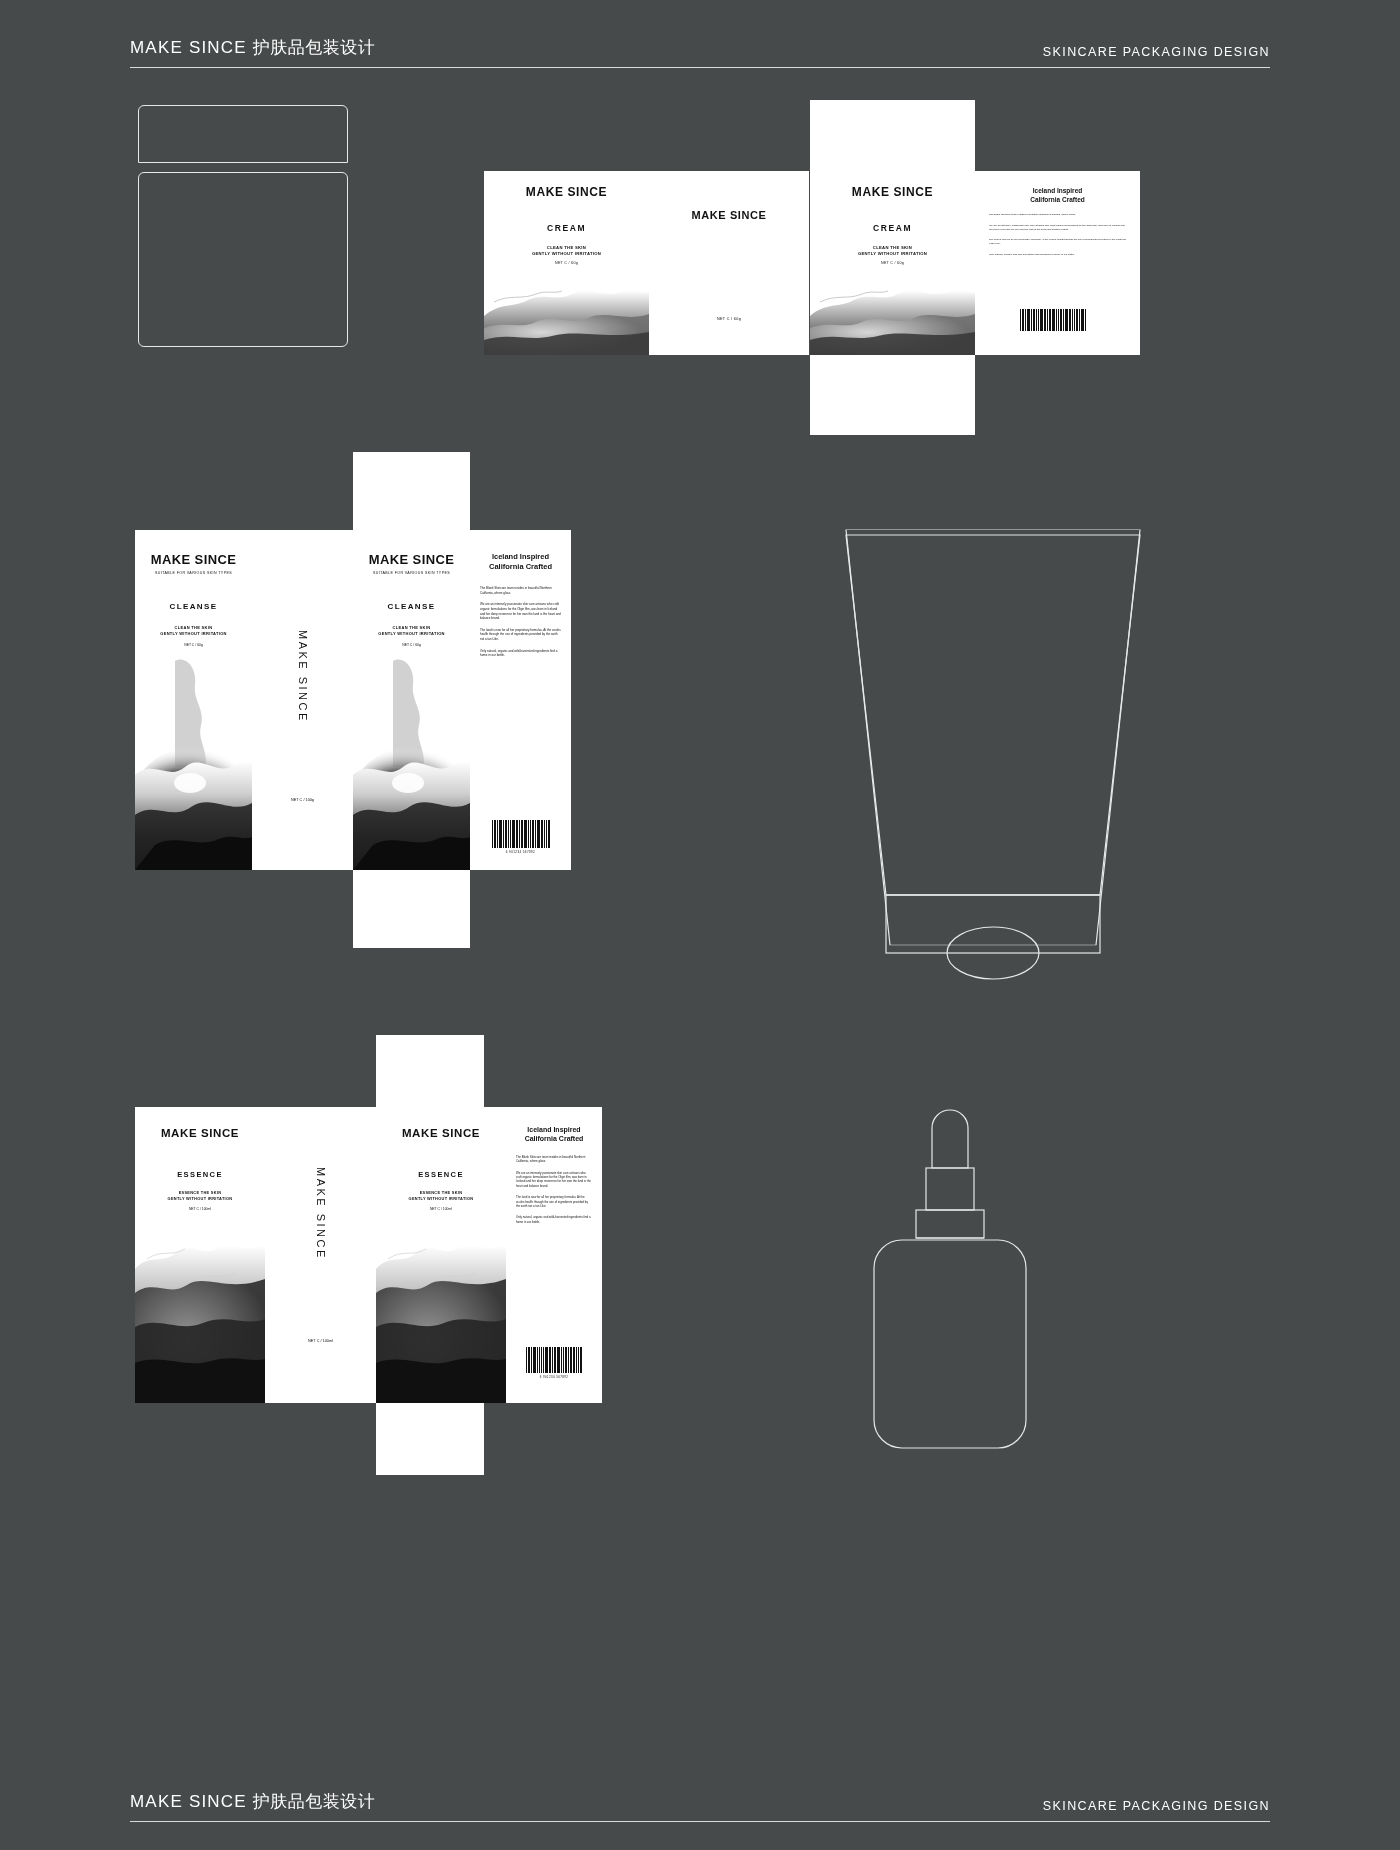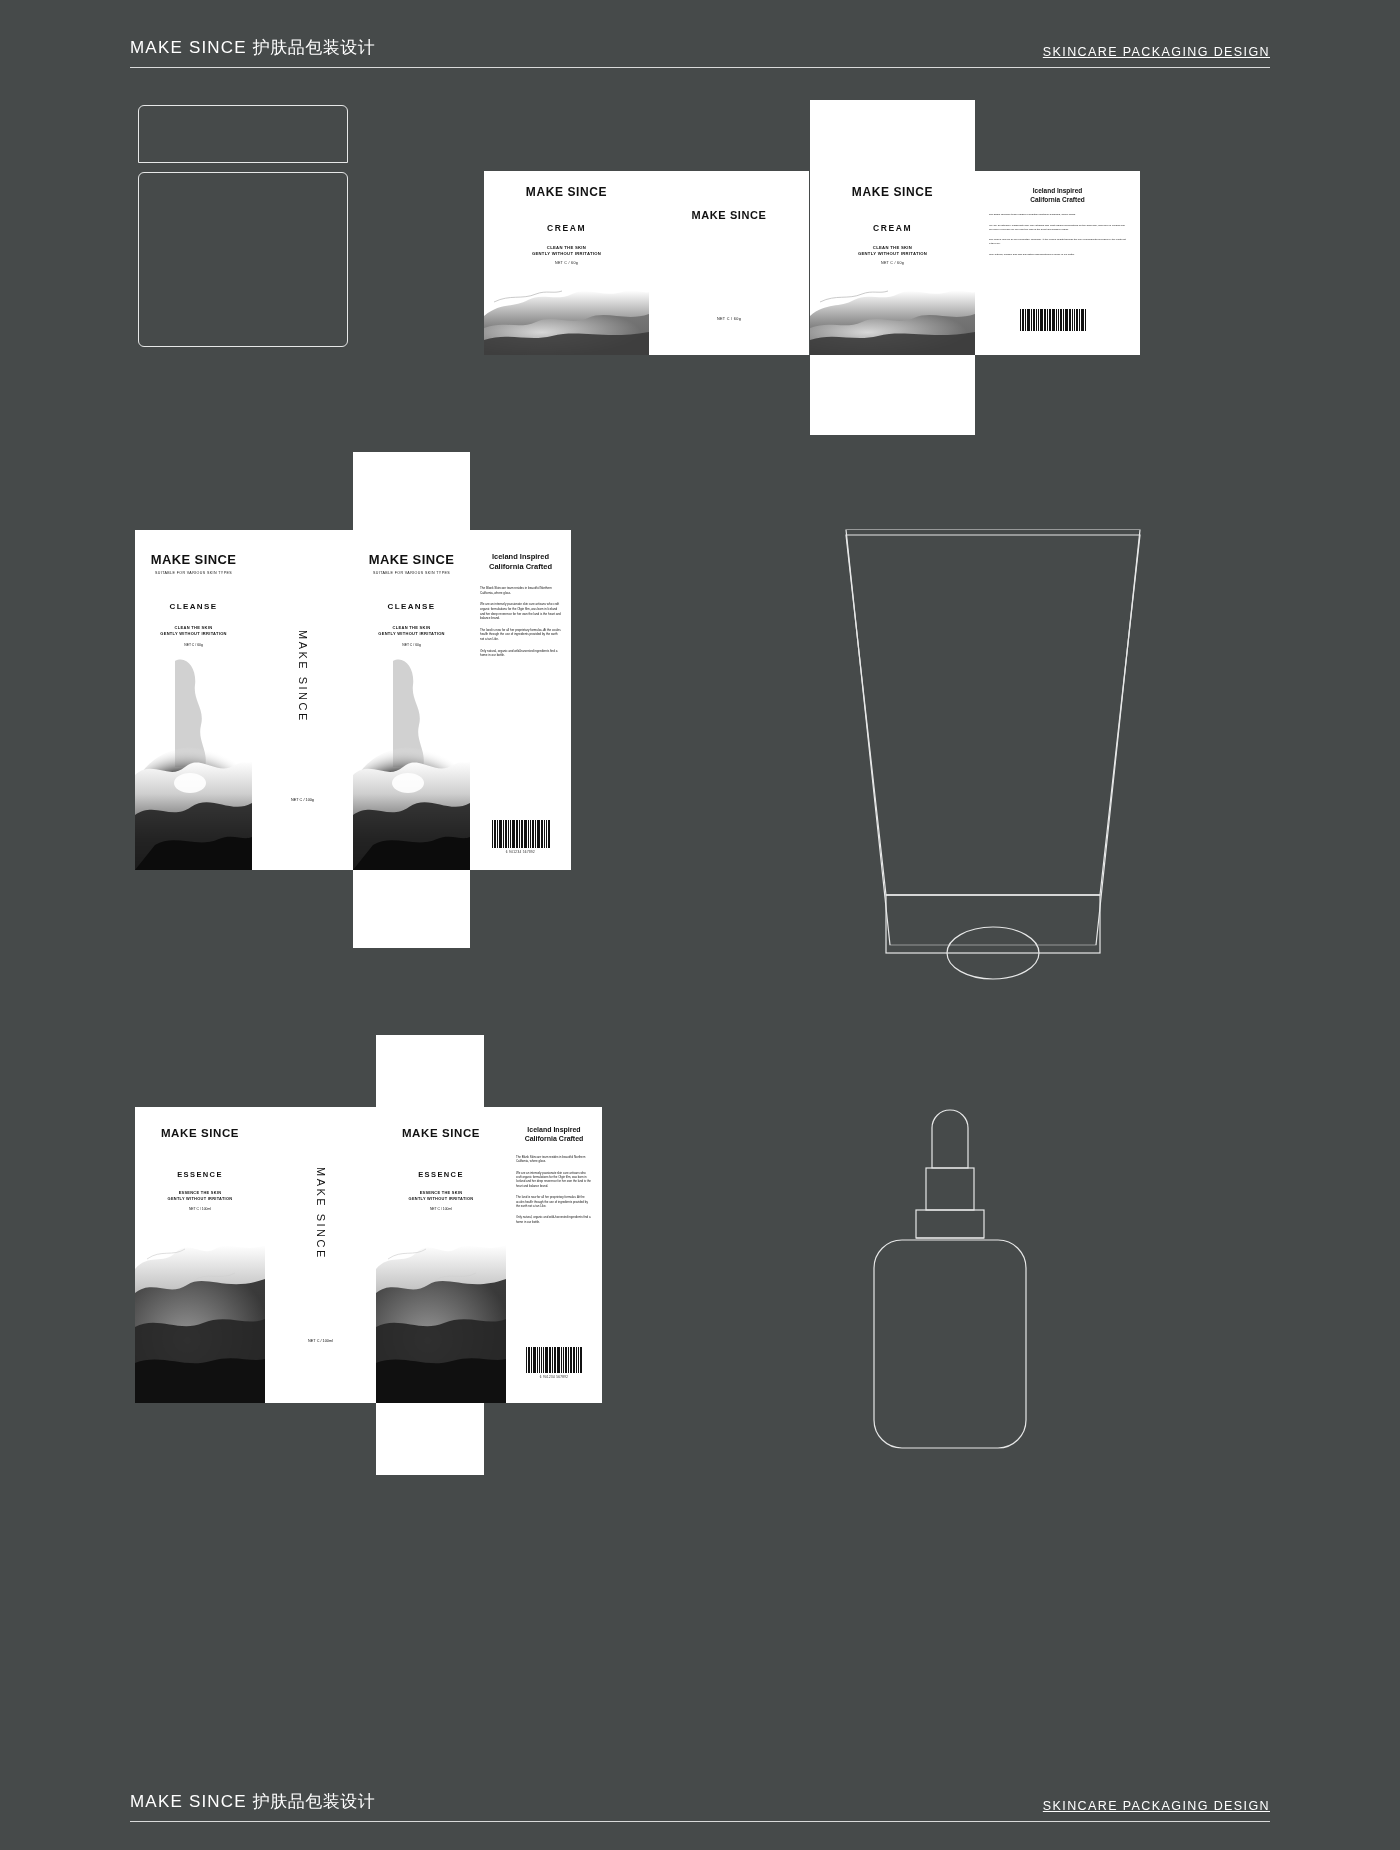--- a/index.html
+++ b/index.html
@@ -34,21 +34,20 @@
     letter-spacing: 1.2px;
     font-weight: 400;
     white-space: nowrap;
   }
   .brand-title .cjk { letter-spacing: 0.5px; }
   .header-right {
     font-size: 12.5px;
     letter-spacing: 1.4px;
     font-weight: 400;
     white-space: nowrap;
-    text-decoration: underline;
   }
 
   
   .outline {
     position: absolute;
     border: 1px solid #e7e8e8;
     box-sizing: border-box;
   }
   .panel {
     position: absolute;

